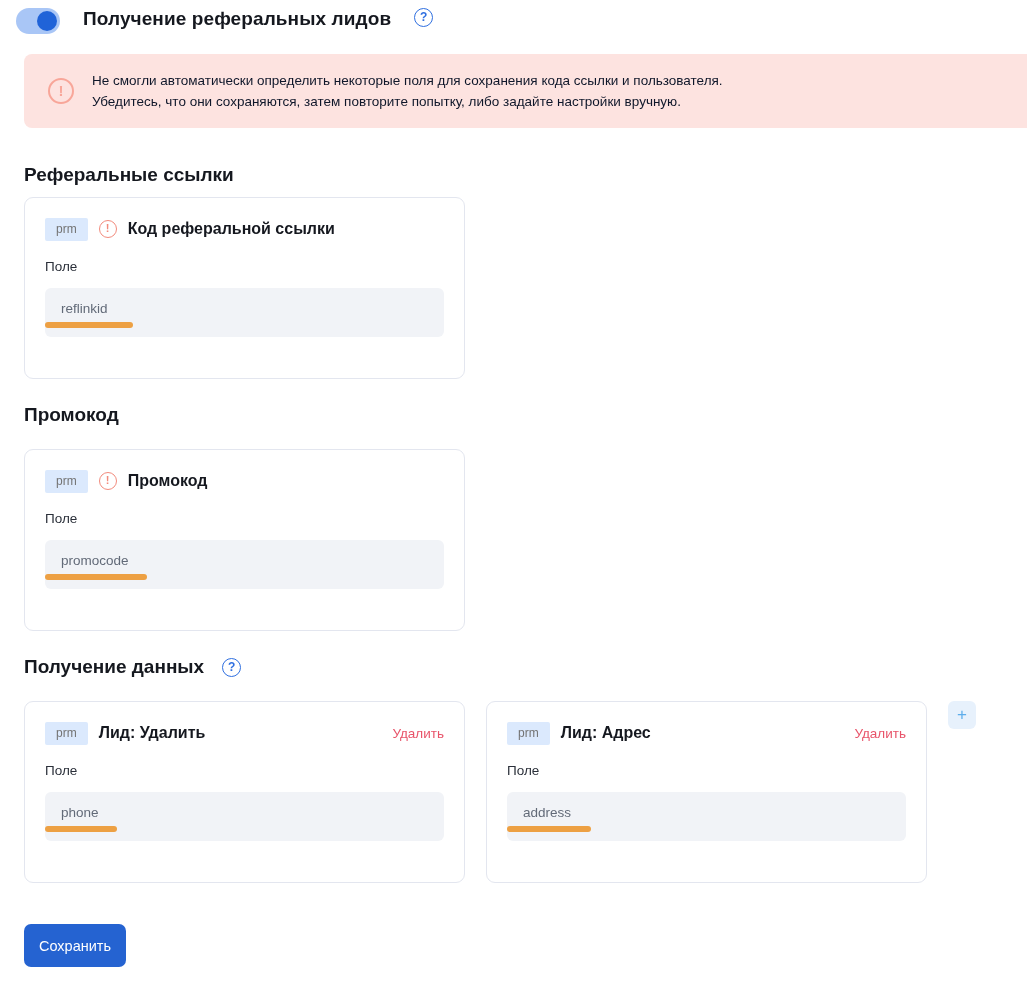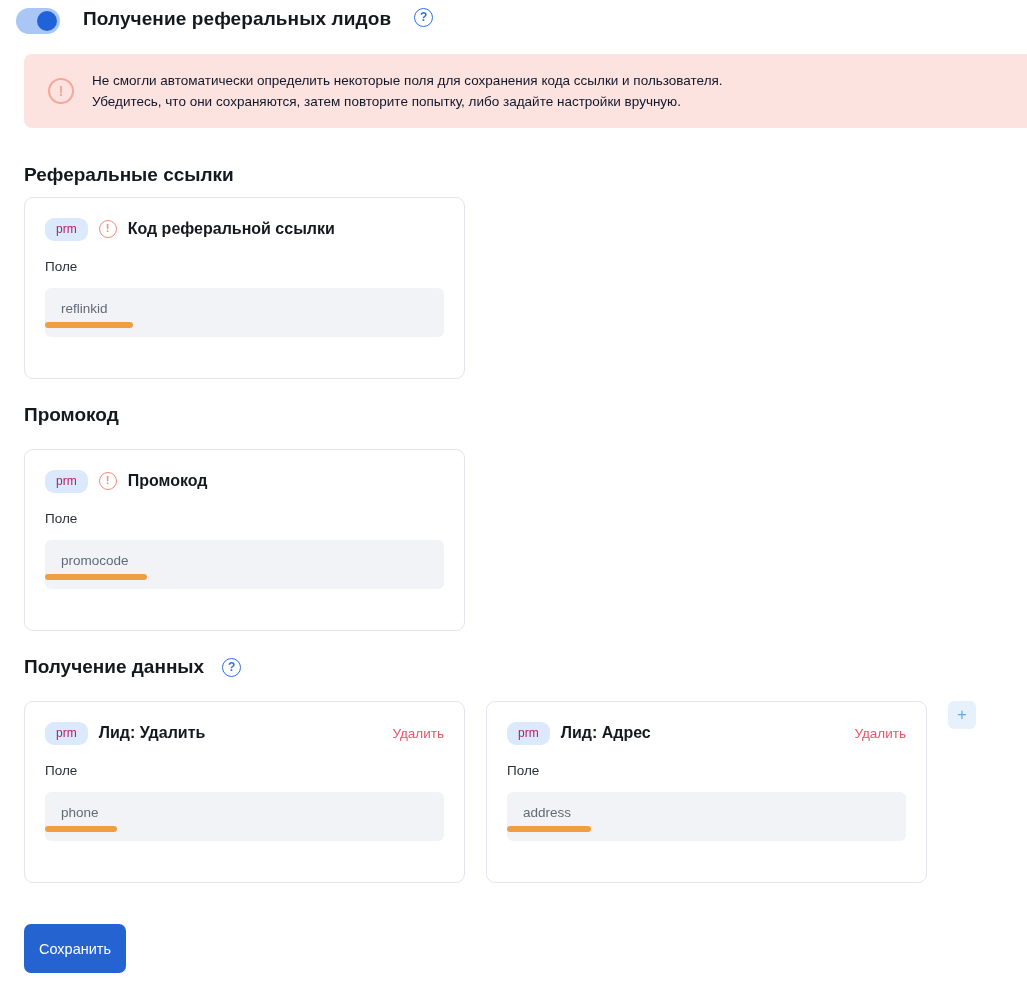--- a/index.html
+++ b/index.html
@@ -114,23 +114,23 @@
   .card-address { left: 486px; top: 701px; width: 441px; height: 182px; }
 
   .card-head {
     display: flex;
     align-items: center;
     gap: 11px;
     height: 26px;
   }
   .badge {
     background: #dbe9fd;
-    color: #be185d;
+    color: #737373;
     font-size: 12px;
-    border-radius: 9px;
+    border-radius: 2px;
     padding: 5px 11px 6px 11px;
     line-height: 12px;
     flex: 0 0 auto;
   }
   .warn-icon {
     width: 18px; height: 18px;
     border-radius: 50%;
     border: 1.6px solid #f28b7d;
     color: #f28b7d;
     font-size: 11px;
@@ -192,21 +192,21 @@
     font-size: 17px;
     line-height: 27px;
     text-align: center;
     cursor: pointer;
   }
 
   
   .save-button {
     position: absolute;
     left: 24px; top: 924px;
-    width: 102px; height: 49px;
+    width: 102px; height: 43px;
     background: #2563d1;
     border: none;
     border-radius: 7px;
     color: #ffffff;
     font-size: 14.5px;
     font-family: inherit;
     cursor: pointer;
   }
 </style>
 </head>

